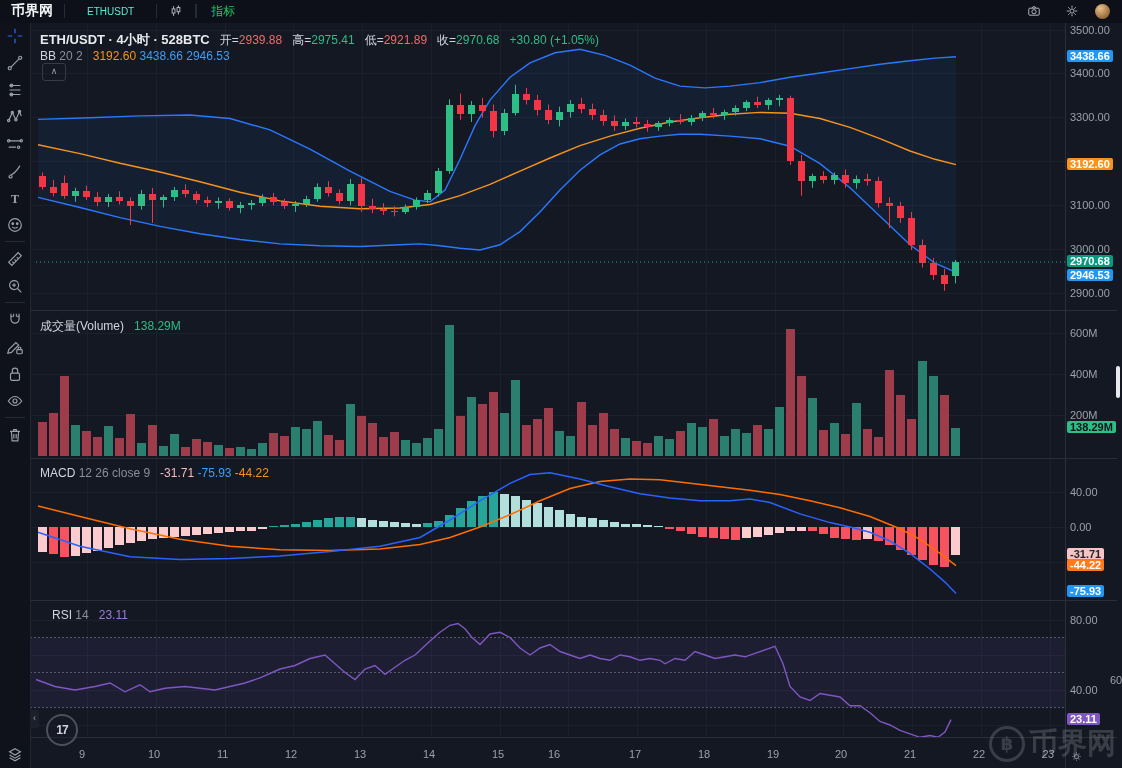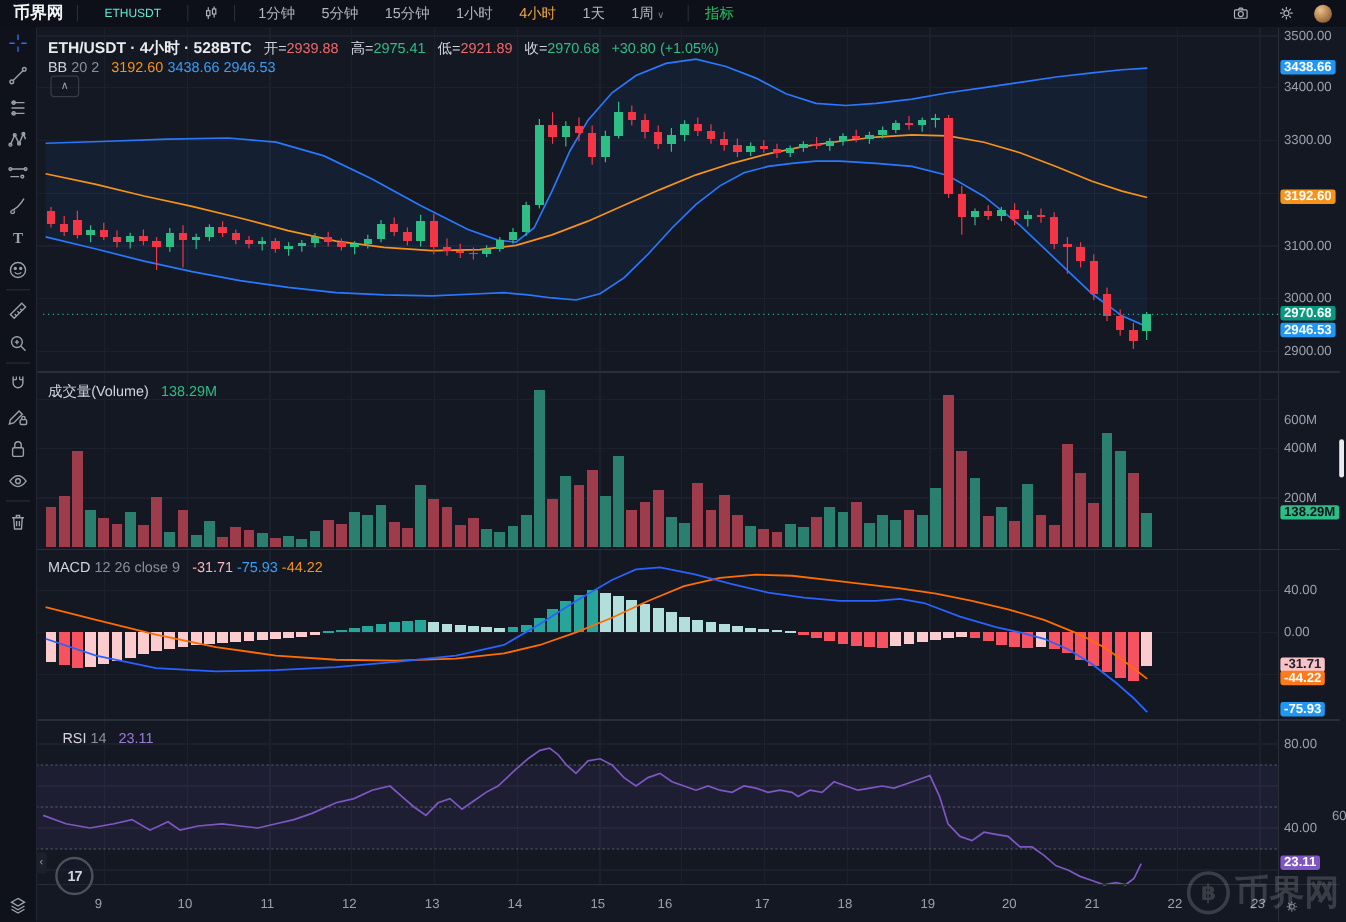--- a/index.html
+++ b/index.html
@@ -461,29 +461,20 @@
     <div class="tb-sep"></div>
     <div class="tb-icon">
       <svg width="14" height="14" viewBox="0 0 20 20" fill="none" stroke="#b2b5be" stroke-width="1.4">
         <line x1="6.5" y1="3" x2="6.5" y2="17"></line>
           <rect x="4.5" y="7" width="4" height="6" fill="#0d1018"></rect>
         <line x1="13.5" y1="2" x2="13.5" y2="15"></line>
           <rect x="11.5" y="5" width="4" height="6" fill="#0d1018"></rect>
       </svg>
     </div>
     <div class="tb-sep"></div>
-    <div id="tfs">
-        <span class="tf">1分钟</span>
-        <span class="tf">5分钟</span>
-        <span class="tf">15分钟</span>
-        <span class="tf">1小时</span>
-        <span class="tf active">4小时</span>
-        <span class="tf">1天</span>
-        <span class="tf">1周<span class="caret">∨</span></span>
-      </div>
     <div class="tb-sep"></div>
     <div class="tb-ind">指标</div>
     <div class="tb-right">
       <div class="tb-icon">
         <svg width="14" height="14" viewBox="0 0 20 20" fill="none" stroke="#b2b5be" stroke-width="1.4">
           <rect x="2.5" y="6" width="15" height="10" rx="1.5"></rect>
             <circle cx="10" cy="11" r="3"></circle>
             <path d="M7 6l1.5-2h3L13 6"></path>
         </svg>
       </div>
@@ -658,21 +649,21 @@
       <div class="tick" style="top: 2px;">3500.00</div>
       <div class="tick" style="top: 45px;">3400.00</div>
       <div class="tick" style="top: 89px;">3300.00</div>
       <div class="tick" style="top: 177px;">3100.00</div>
       <div class="tick" style="top: 221px;">3000.00</div>
       <div class="tick" style="top: 265px;">2900.00</div>
       <div class="badge" style="top: 28px; background: rgb(33, 150, 243); color: rgb(255, 255, 255);">3438.66</div>
       <div class="badge" style="top: 136px; background: rgb(247, 147, 26); color: rgb(255, 255, 255);">3192.60</div>
       <div class="badge" style="top: 233px; background: rgb(8, 153, 129); color: rgb(255, 255, 255);">2970.68</div>
       <div class="badge" style="top: 247px; background: rgb(33, 150, 243); color: rgb(255, 255, 255);">2946.53</div>
-      <div class="tick" style="top: 305px; margin-top: 17px;">600M</div>
+      <div class="tick" style="top: 305px;">600M</div>
       <div class="tick" style="top: 346px;">400M</div>
       <div class="tick" style="top: 387px;">200M</div>
       <div class="badge" style="top: 399px; background: rgb(46, 189, 133); color: rgb(16, 19, 28);">138.29M</div>
       <div class="tick" style="top: 464px;">40.00</div>
       <div class="tick" style="top: 499px;">0.00</div>
       <div class="badge" style="top: 526px; background: rgb(248, 195, 198); color: rgb(30, 34, 45);">-31.71</div>
       <div class="badge" style="top: 537px; background: rgb(255, 122, 26); color: rgb(255, 255, 255);">-44.22</div>
       <div class="badge" style="top: 563px; background: rgb(33, 150, 243); color: rgb(255, 255, 255);">-75.93</div>
       <div class="tick" style="top: 592px;">80.00</div>
       <div class="tick" style="top: 652px; margin-left: 40px;">60.00</div>

